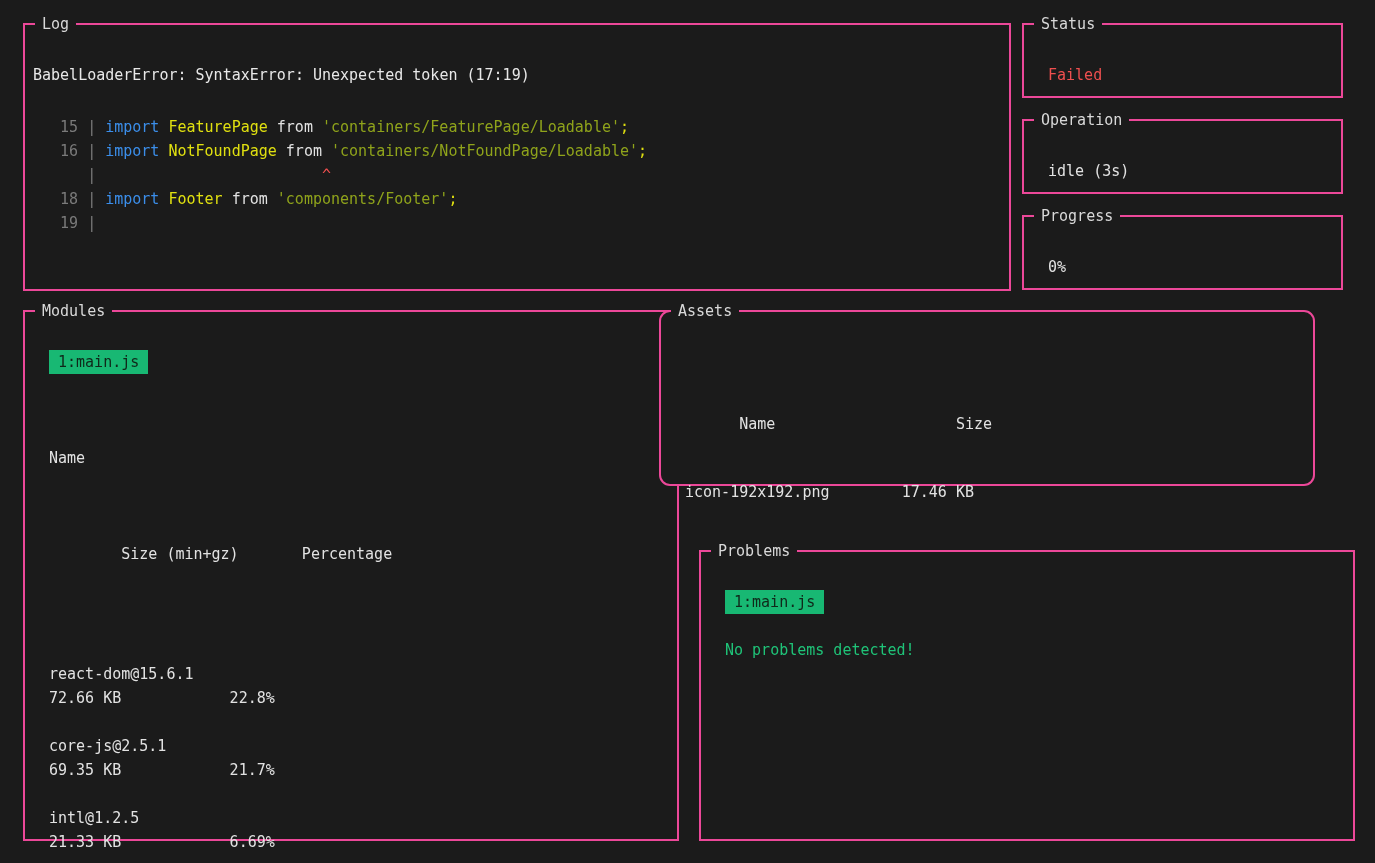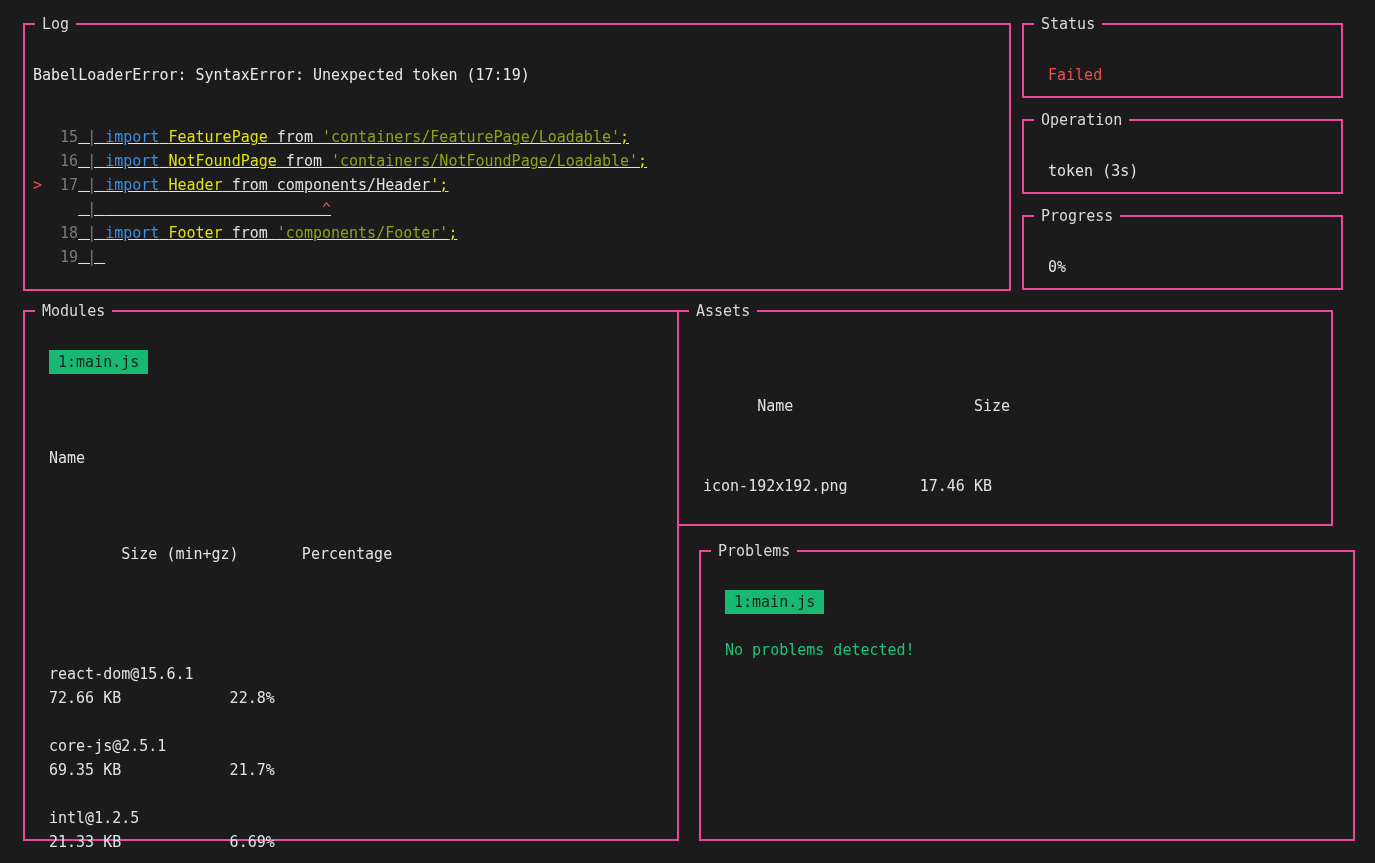--- a/index.html
+++ b/index.html
@@ -27,27 +27,27 @@
     white-space: pre;
   }
   .panel-content { padding: 38px 24px 12px; line-height: 24px; }
 
   
   #log       { left: 23px;   top: 23px;  width: 988px; height: 268px; }
   #status    { left: 1022px; top: 23px;  width: 321px; height: 75px;  }
   #operation { left: 1022px; top: 119px; width: 321px; height: 75px;  }
   #progress  { left: 1022px; top: 215px; width: 321px; height: 75px;  }
   #modules   { left: 23px;   top: 310px; width: 656px; height: 531px; }
-  #assets    { left: 677px;  top: 310px; width: 656px; height: 216px; }
+  #assets    { left: 659px;  top: 310px; width: 656px; height: 176px; border-radius: 11px; }
   #problems  { left: 699px;  top: 550px; width: 656px; height: 291px; }
 
   
   #log .panel-content { padding-left: 8px; }
   .error-line { white-space: pre; color: #e8e8e8; }
-  .code-block { margin-top: 38px; text-decoration: underline; }
+  .code-block { margin-top: 28px; }
   .code-line { white-space: pre; }
   .g-marker { display: inline-block; width: 2ch; color: #ef4f4f; }
   .g-num    { display: inline-block; width: 3ch; text-align: right; color: #7a7a7a; }
   .g-sep    { color: #7a7a7a; }
   .tok-kw    { color: #3b8eea; }
   .tok-ident { color: #e0e010; }
   .tok-str   { color: #8fa31b; }
   .tok-punct { color: #e0e010; }
   .tok-plain { color: #e2e2e2; }
   .tok-caret { color: #ef4f4f; }
@@ -65,57 +65,56 @@
     line-height: 24px;
     white-space: pre;
   }
 
   
   .table-header { margin-top: 24px; white-space: pre; }
   .col-size { display: inline-block; width: 20ch; }
   .mod-row { margin-top: 24px; white-space: pre; }
 
   
-  #assets .panel-content { padding-top: 58px; }
+  #assets .panel-content { padding-top: 76px; }
   #assets .table-header { margin-top: 0; }
   .col-asset { display: inline-block; width: 24ch; }
-  .asset-row { margin-top: 32px; white-space: pre; }
+  .asset-row { margin-top: 20px; white-space: pre; }
 
   
   .problem-message { margin-top: 24px; color: #1fc378; white-space: pre; }
 </style>
 </head>
 <body>
 
 <div id="log" class="panel">
   <div class="panel-title">Log</div>
   <div class="panel-content">
     <div class="error-line">BabelLoaderError: SyntaxError: Unexpected token (17:19)</div>
     <div class="code-block" id="log-code">
         <div class="code-line"><span class="g-marker"> </span><span class="g-num">15</span><span class="g-sep"> | </span><span class="tok-kw">import</span><span class="tok-plain"> </span><span class="tok-ident">FeaturePage</span><span class="tok-plain"> from </span><span class="tok-str">'containers/FeaturePage/Loadable'</span><span class="tok-punct">;</span></div>
         <div class="code-line"><span class="g-marker"> </span><span class="g-num">16</span><span class="g-sep"> | </span><span class="tok-kw">import</span><span class="tok-plain"> </span><span class="tok-ident">NotFoundPage</span><span class="tok-plain"> from </span><span class="tok-str">'containers/NotFoundPage/Loadable'</span><span class="tok-punct">;</span></div>
-        <div class="code-line"><span class="g-marker">&gt;</span><span class="g-num">17</span><span class="g-sep"> | </span><span class="tok-kw">import</span><span class="tok-plain"> </span><span class="tok-ident">Header</span><span class="tok-plain"> from components/Header</span><span class="tok-punct">';</span></div>
         <div class="code-line"><span class="g-marker"> </span><span class="g-num"></span><span class="g-sep"> | </span><span class="tok-caret">                        ^</span></div>
         <div class="code-line"><span class="g-marker"> </span><span class="g-num">18</span><span class="g-sep"> | </span><span class="tok-kw">import</span><span class="tok-plain"> </span><span class="tok-ident">Footer</span><span class="tok-plain"> from </span><span class="tok-str">'components/Footer'</span><span class="tok-punct">;</span></div>
         <div class="code-line"><span class="g-marker"> </span><span class="g-num">19</span><span class="g-sep"> | </span></div>
       </div>
   </div>
 </div>
 
 <div id="status" class="panel">
   <div class="panel-title">Status</div>
   <div class="panel-content">
     <div class="status-failed">Failed</div>
   </div>
 </div>
 
 <div id="operation" class="panel">
   <div class="panel-title">Operation</div>
   <div class="panel-content">
-    <div>token (3s)</div>
+    <div>idle (3s)</div>
   </div>
 </div>
 
 <div id="progress" class="panel">
   <div class="panel-title">Progress</div>
   <div class="panel-content">
     <div>0%</div>
   </div>
 </div>
 

